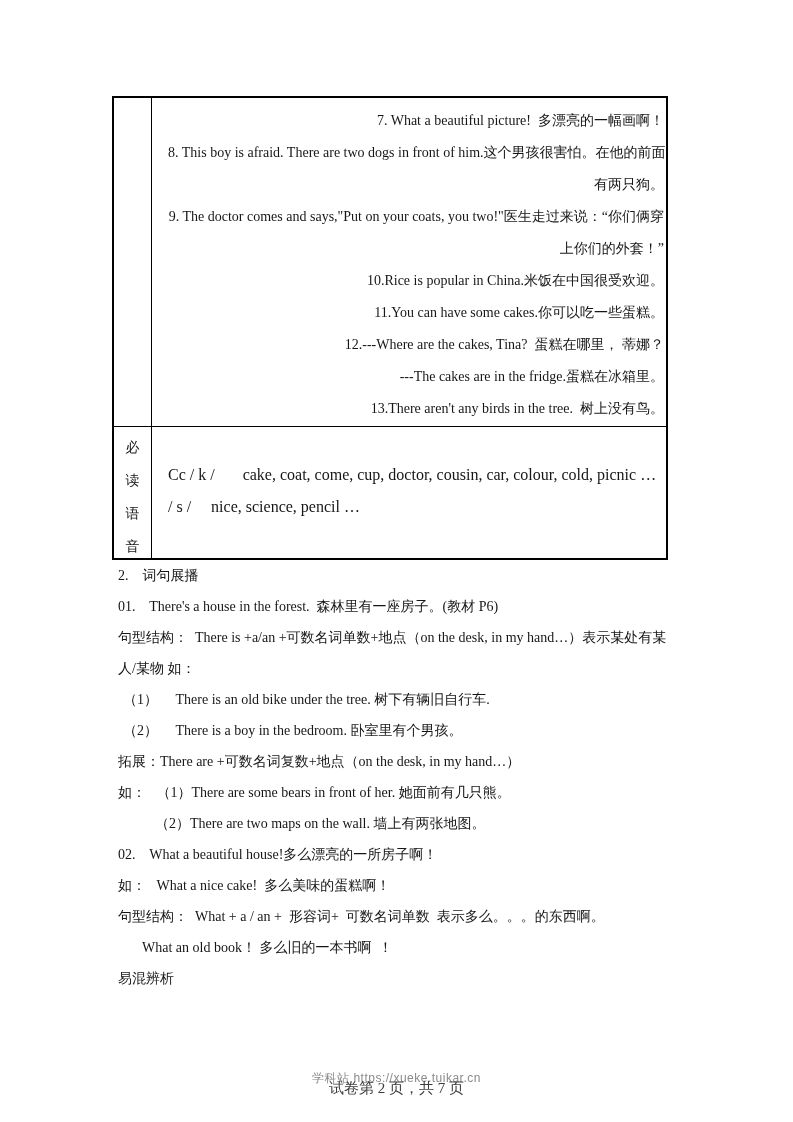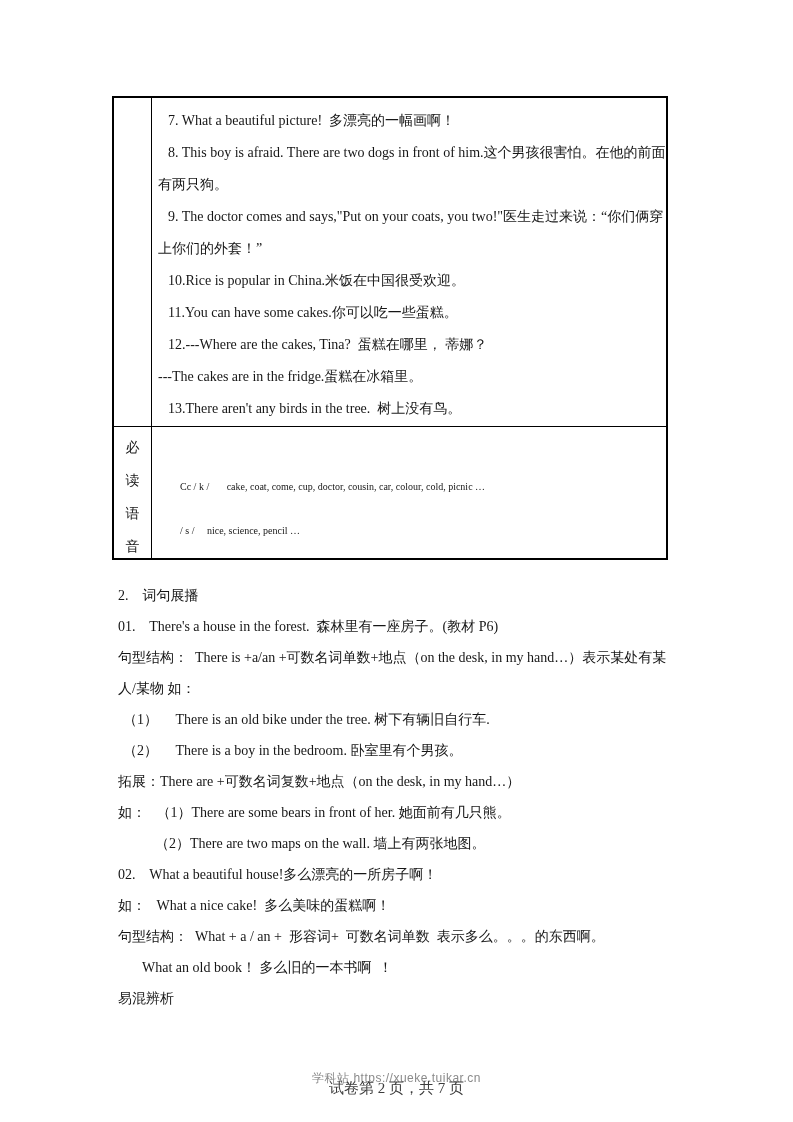--- a/index.html
+++ b/index.html
@@ -22,21 +22,21 @@
   }
   
   .grammar-table {
     position: absolute;
     left: 112px;
     top: 96px;
     width: 556px;
     border: 2px solid var(--border);
   }
   .t-row { display: flex; }
-  .t-row1 { border-bottom: 1px solid var(--border); }
+  .t-row1 { border-bottom: 1px solid var(--border); text-align: right; }
   .t-left {
     width: 38px;
     flex-shrink: 0;
     border-right: 1px solid var(--border);
   }
   .t-main { flex: 1; min-width: 0; }
   .t-row1 .t-main { padding: 7px 2px 1px 6px; }
   .t-row1 .t-main p {
     margin: 0;
     line-height: 32px;
@@ -48,30 +48,30 @@
   .t-row2 .t-left {
     padding-top: 4px;
     text-align: center;
   }
   .t-row2 .t-left div {
     line-height: 33px;
     font-size: 14px;
   }
   .t-row2 .t-main { padding: 32px 0 0 16px; }
   .t-row2 .t-main p {
-    margin: 12px;
+    margin: 0;
     line-height: 32px;
-    font-size: 10px;
+    font-size: 16px;
     white-space: pre;
   }
   
   .body-block {
     position: absolute;
     left: 118px;
-    top: 580px;
+    top: 560px;
     width: 565px;
   }
   .body-block p {
     margin: 0;
     line-height: 31px;
     font-size: 14px;
     white-space: pre;
   }
   .body-block p.ind-s { padding-left: 5px; }
   .body-block p.ind-a { padding-left: 37px; font-family: Liberation Serif, serif; }

